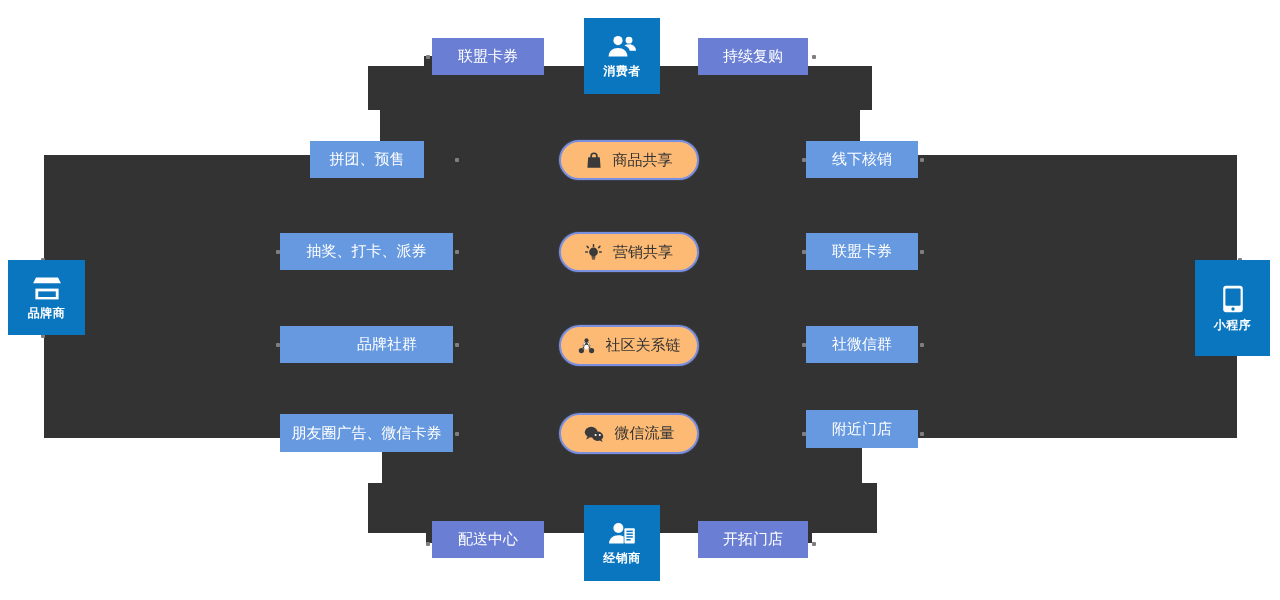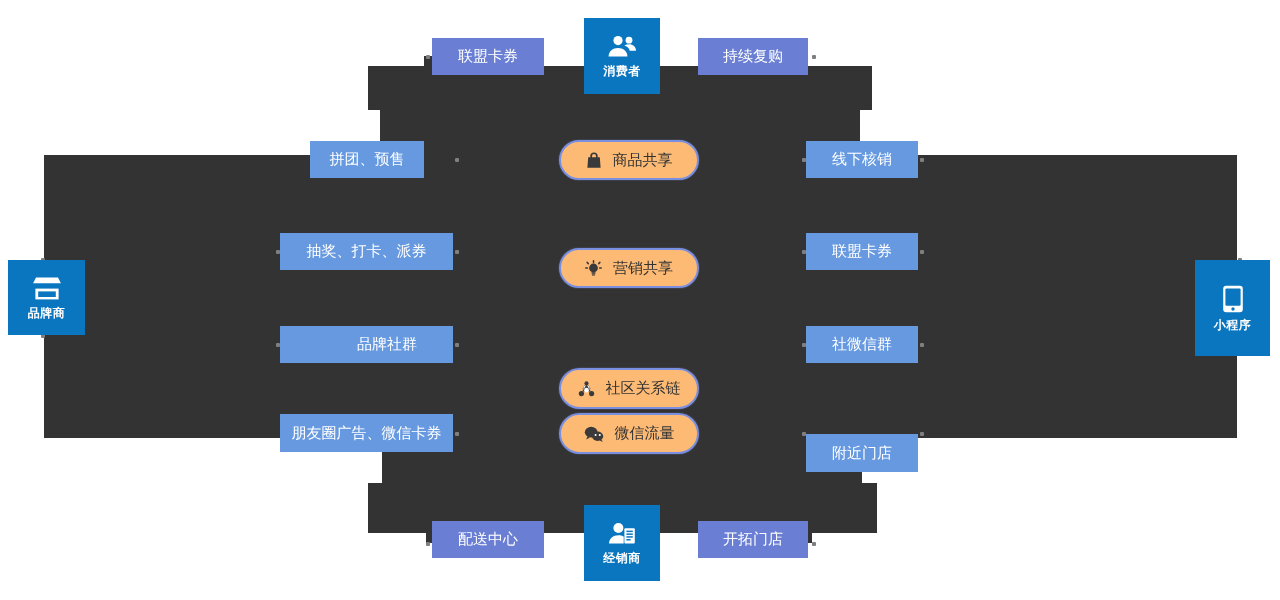--- a/index.html
+++ b/index.html
@@ -64,40 +64,40 @@
 
   
   #chip-group-buy   {left:310px; top:141px; width:114px;height:37px;}
   #chip-lottery     {left:280px; top:233px; width:173px;height:37px;}
   #chip-brand-group {left:280px; top:326px; width:173px;height:37px;padding-left:41px;}
   #chip-moments-ads {left:280px; top:414px; width:173px;height:38px;}
   
   #chip-offline     {left:806px; top:141px; width:112px;height:37px;}
   #chip-alliance    {left:806px; top:233px; width:112px;height:37px;}
   #chip-wechat-grp  {left:806px; top:326px; width:112px;height:37px;}
-  #chip-near-store  {left:806px; top:434px; width:112px;height:38px;}
+  #chip-near-store  {left:806px; top:410px; width:112px;height:38px;}
 
   
   .pill{
     position:absolute;
     display:flex;align-items:center;justify-content:center;
     gap:11px;
     background:#fdba74;
     border:2px solid #7a8fe0;
     border-radius:21px;
     color:#333333;
     font-size:15px;
     box-sizing:border-box;
     white-space:nowrap;
     box-shadow:0 0 0 1px rgba(122,143,224,.15);
   }
   .pill .glyph{display:flex;align-items:center;justify-content:center;}
   #pill-goods     {left:559px; top:140px; width:140px;height:40px;}
-  #pill-marketing {left:559px; top:232px; width:140px;height:40px;margin-top:16px;}
-  #pill-community {left:559px; top:325px; width:140px;height:41px;margin-top:43px;}
+  #pill-marketing {left:559px; top:232px; width:140px;height:40px;}
+  #pill-community {left:559px; top:325px; width:140px;height:41px;}
   #pill-traffic   {left:559px; top:413px; width:140px;height:41px;}
 </style>
 </head>
 <body>
 
 <div id="stage">
 
   <div class="dark" id="dark-top"></div>
   <div class="dark" id="dark-mid"></div>
   <div class="dark" id="dark-bottom"></div>

